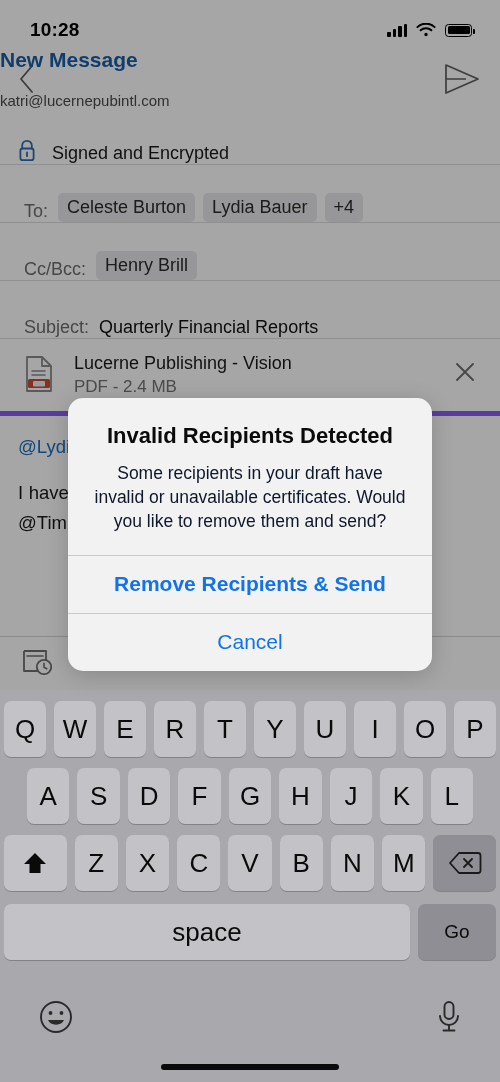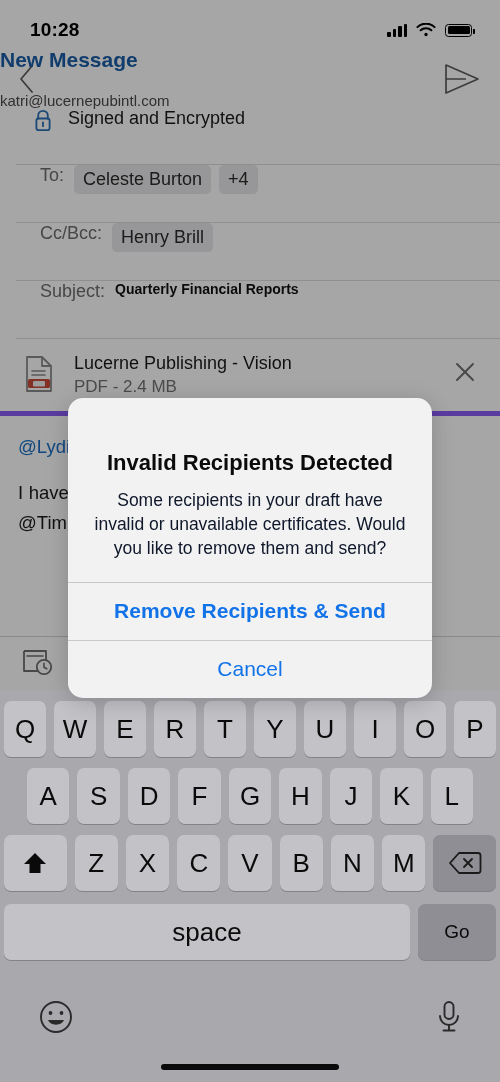--- a/index.html
+++ b/index.html
@@ -66,38 +66,37 @@
     position: absolute; left: 0; right: 0;
     display: flex; flex-direction: column; 
     pointer-events: none;
   }
   .nav-title { font-size: 21px; font-weight: bold; color: #1b5fa8; line-height: 1.15; }
   .nav-sub { font-size: 15px; color: #4b4b4b; line-height: 1.3; margin-top: 19px; }
   .nav-send { margin-left: auto; display:flex; align-items:center; }
 
   
   .hdr-row {
-    display: flex; align-items: flex-start;
+    display: flex; align-items: flex-end;
     padding: 0 24px;
     border-bottom: 1px solid #dcdcdc;
     min-height: 58px;
-    margin-left: 16px;
   }
   .enc-row { gap: 14px; min-height: 57px; padding-left: 16px; }
   .enc-label { font-size: 18px; color: #1a1a1a; }
 
   .fld-label { font-size: 18px; color: #6e6e6e; margin-right: 10px; white-space: nowrap; }
   .chips { display: flex; align-items: center; gap: 8px; flex-wrap: nowrap; }
   .chip {
     background: rgba(120,120,128,0.16);
     border-radius: 5px;
     padding: 4px 9px;
     font-size: 18px; color: #2b2b2b; white-space: nowrap;
   }
-  .subj-value { font-size: 14px; color: #111; font-weight: bold; }
+  .subj-value { font-size: 18px; color: #111; }
 
   
   .attach-row {
     display: flex; align-items: center;
     padding: 12px 18px 14px 22px;
     border-bottom: 5px solid #8b5cf6;
     min-height: 64px;
   }
   .attach-meta { margin-left: 18px; flex: 1; }
   .attach-name { font-size: 18px; color: #1a1a1a; line-height: 1.35; }
@@ -133,21 +132,21 @@
     left: 68px; top: 398px; width: 364px;
     background: #f2f2f3;
     border-radius: 15px;
     overflow: hidden;
     pointer-events: auto;
     box-shadow: 0 4px 22px rgba(0,0,0,0.18);
   }
   .alert-body { padding: 24px 22px 22px 22px; text-align: center; }
   .alert-title {
     font-size: 22px; font-weight: bold; color: #0b0b0b;
-    line-height: 1.25; margin-bottom: 11px; margin-top: 27px;
+    line-height: 1.25; margin-bottom: 11px;
   }
   .alert-msg {
     font-size: 17.5px; color: #0f172a; line-height: 1.38;
   }
   .alert-divider { height: 1px; background: #c9c9cc; }
   .alert-btn {
     height: 57px; display: flex; align-items: center; justify-content: center;
     font-size: 21px; color: #1273e8; cursor: pointer;
   }
   .alert-btn.primary { font-weight: bold; }
@@ -247,20 +246,21 @@
         <rect x="4.4" y="10.5" width="13.2" height="11.6" rx="2.2" stroke="#2a6fb5" stroke-width="1.8" fill="none"></rect>
         <path d="M11 14.4 v3.8" stroke="#2a6fb5" stroke-width="1.8" stroke-linecap="round"></path>
       </svg>
       <span class="enc-label">Signed and Encrypted</span>
     </div>
 
     <div class="hdr-row">
       <span class="fld-label">To:</span>
       <span class="chips">
         <span class="chip">Celeste Burton</span>
+        <span class="chip">Lydia Bauer</span>
         <span class="chip">+4</span>
       </span>
     </div>
 
     <div class="hdr-row">
       <span class="fld-label">Cc/Bcc:</span>
       <span class="chips">
         <span class="chip">Henry Brill</span>
       </span>
     </div>

